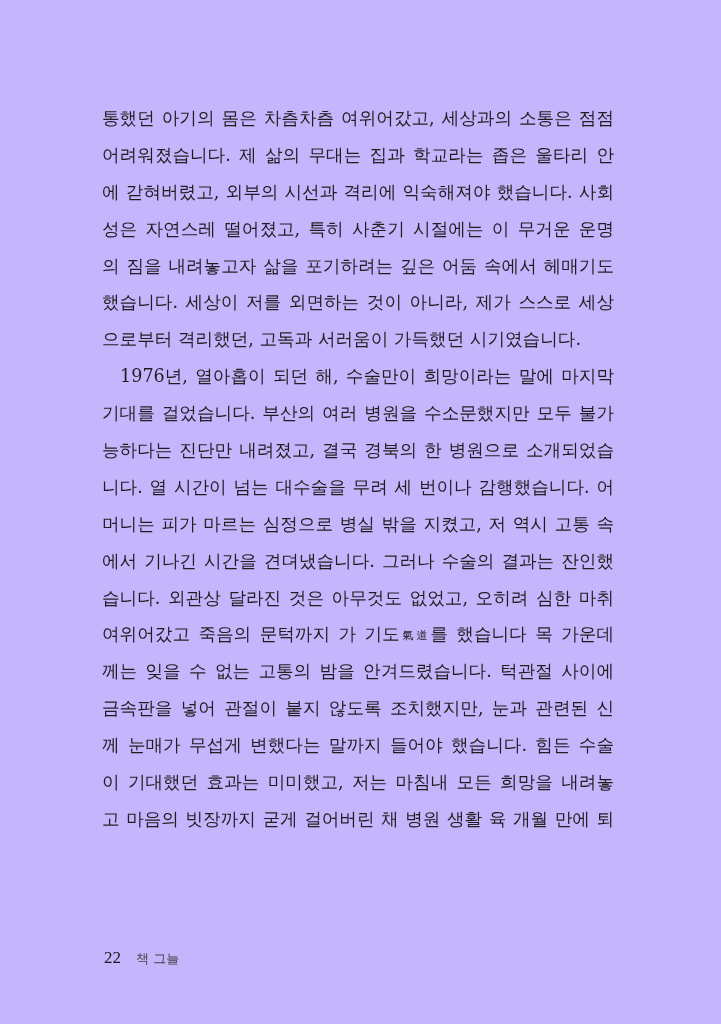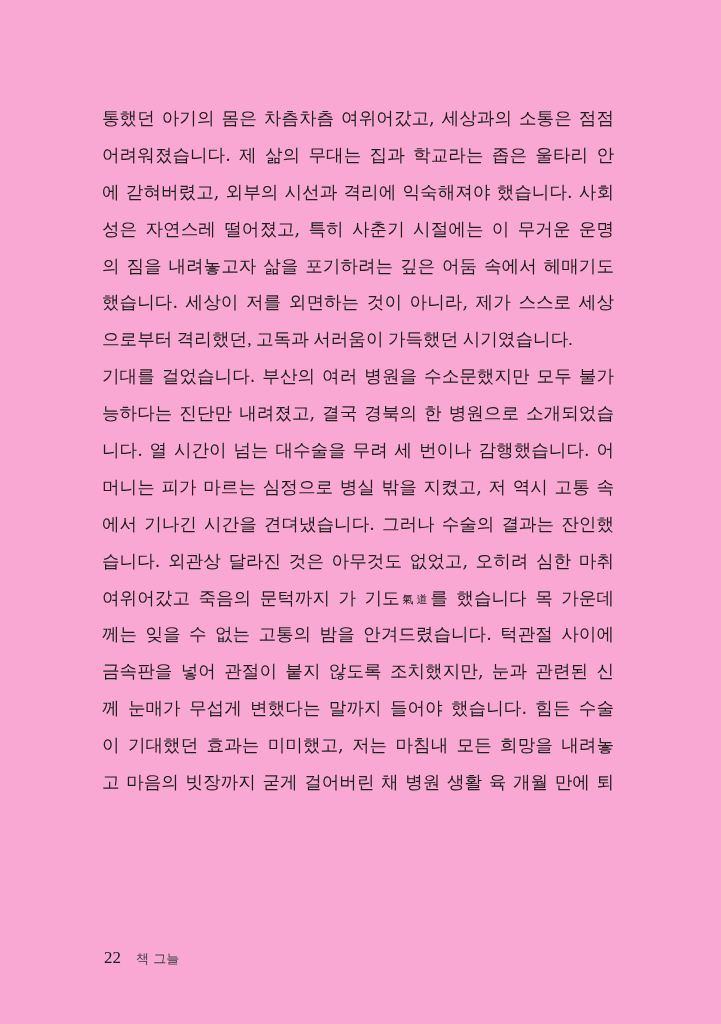--- a/index.html
+++ b/index.html
@@ -13,42 +13,41 @@
       position: relative;
       overflow: hidden;
       font-family: "DejaVu Serif", "Liberation Serif", serif;
       color: #1e1e1e;
     }
     .page {
       position: absolute;
       left: 0; top: 0;
       width: 721px;
       height: 1024px;
-      background: #f9a8d4;
+      background: #c4b5fd;
     }
     .body-text {
       position: absolute;
       left: 102px;
       top: 100px;
       width: 512px;
     }
     .line {
       display: block;
       height: 36.9px;
       line-height: 36.9px;
       font-size: 17.6px;
       white-space: nowrap;
       text-align: justify;
       text-align-last: justify;
       letter-spacing: 0px;
       color: #1e1e1e;
     }
     .line.last {
       text-align-last: left;
-      font-family: Liberation Serif, serif;
     }
     .line.indent {
       padding-left: 18px;
     }
     .hanja {
       font-size: 11px;
       vertical-align: 1px;
     }
     .footer {
       position: absolute;
@@ -75,20 +74,21 @@
 
 <div class="page">
   <div class="body-text">
     <span class="line">통했던 아기의 몸은 차츰차츰 여위어갔고, 세상과의 소통은 점점</span>
     <span class="line">어려워졌습니다. 제 삶의 무대는 집과 학교라는 좁은 울타리 안</span>
     <span class="line">에 갇혀버렸고, 외부의 시선과 격리에 익숙해져야 했습니다. 사회</span>
     <span class="line">성은 자연스레 떨어졌고, 특히 사춘기 시절에는 이 무거운 운명</span>
     <span class="line">의 짐을 내려놓고자 삶을 포기하려는 깊은 어둠 속에서 헤매기도</span>
     <span class="line">했습니다. 세상이 저를 외면하는 것이 아니라, 제가 스스로 세상</span>
     <span class="line last">으로부터 격리했던, 고독과 서러움이 가득했던 시기였습니다.</span>
+    <span class="line indent">1976년, 열아홉이 되던 해, 수술만이 희망이라는 말에 마지막</span>
     <span class="line">기대를 걸었습니다. 부산의 여러 병원을 수소문했지만 모두 불가</span>
     <span class="line">능하다는 진단만 내려졌고, 결국 경북의 한 병원으로 소개되었습</span>
     <span class="line">니다. 열 시간이 넘는 대수술을 무려 세 번이나 감행했습니다. 어</span>
     <span class="line">머니는 피가 마르는 심정으로 병실 밖을 지켰고, 저 역시 고통 속</span>
     <span class="line">에서 기나긴 시간을 견뎌냈습니다. 그러나 수술의 결과는 잔인했</span>
     <span class="line">습니다. 외관상 달라진 것은 아무것도 없었고, 오히려 심한 마취</span>
     <span class="line"><span>여위어갔고 죽음의 문턱까지 가 기도</span><span class="hanja">氣道</span><span>를 했습니다 목 가운데</span></span>
     <span class="line">께는 잊을 수 없는 고통의 밤을 안겨드렸습니다. 턱관절 사이에</span>
     <span class="line">금속판을 넣어 관절이 붙지 않도록 조치했지만, 눈과 관련된 신</span>
     <span class="line">께 눈매가 무섭게 변했다는 말까지 들어야 했습니다. 힘든 수술</span>

